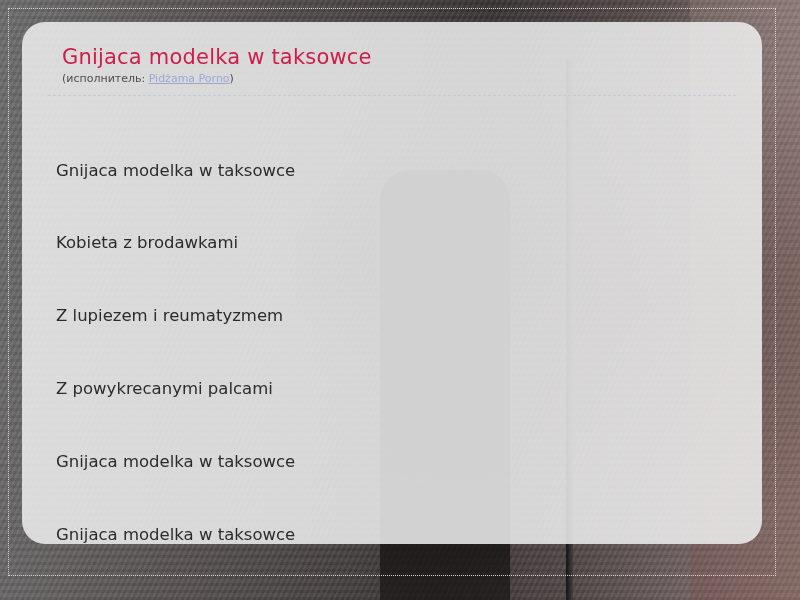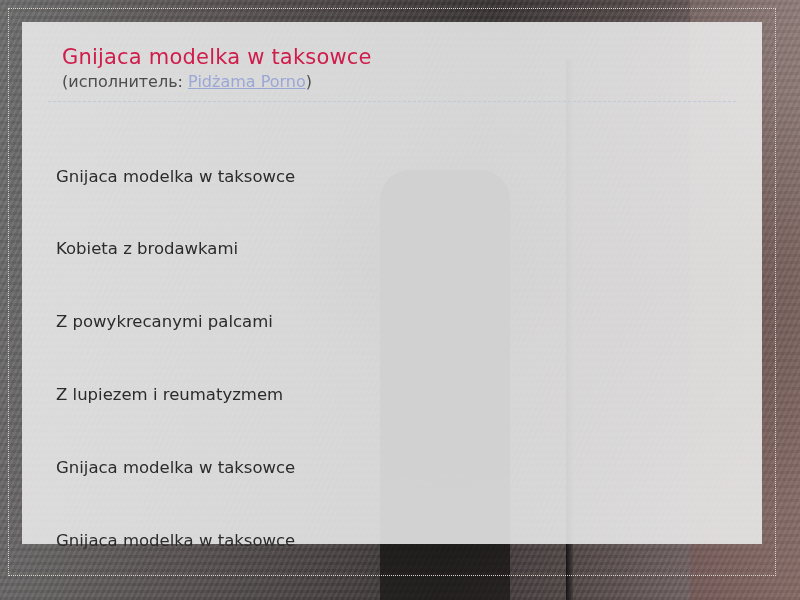--- a/index.html
+++ b/index.html
@@ -81,33 +81,34 @@
   
   .lyrics-panel {
     position: absolute;
     left: 22px;
     top: 22px;
     width: 740px;
     height: 522px;
     box-sizing: border-box;
     background: rgba(236,236,236,0.88);
     padding: 22px 26px 16px 26px;
+    border-radius: 23px;
   }
 
   .song-title {
     color: #cf1d4b;
     font-size: 21px;
     line-height: 26px;
     font-weight: normal;
     margin: 0 0 2px 14px;
     letter-spacing: 0.2px;
   }
   .performer-line {
     margin: 0 0 10px 14px;
-    font-size: 16px;
+    font-size: 11px;
     color: #4c4c4c;
   }
   .performer-link {
     color: #9aa7d6;
     text-decoration: underline;
   }
   .divider {
     border: none;
     border-top: 1px dashed #c2ccd8;
     margin: 0 0 14px 0;
@@ -144,22 +145,22 @@
 
   <div class="performer-line">
     <span>(исполнитель: </span><a class="performer-link" href="#">Pidżama Porno</a><span>)</span>
   </div>
 
   <hr class="divider">
 
   <div class="lyrics-body">
     <span class="first-line">Gnijaca modelka w taksowce</span>
     <span class="lyrics-rest">Kobieta z brodawkami</span>
+    <span class="lyrics-rest">Z lupiezem i reumatyzmem</span>
     <span class="lyrics-rest">Z powykrecanymi palcami</span>
-    <span class="lyrics-rest">Z lupiezem i reumatyzmem</span>
     <span class="lyrics-rest">Gnijaca modelka w taksowce</span>
     <span class="lyrics-rest">Gnijaca modelka w taksowce</span>
     
     
     
     
     
     
     
     

